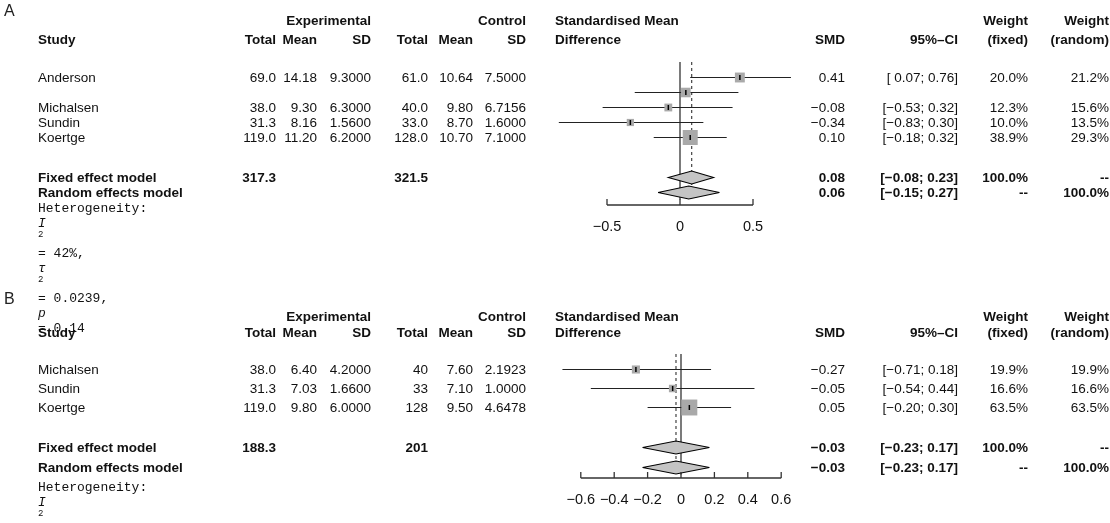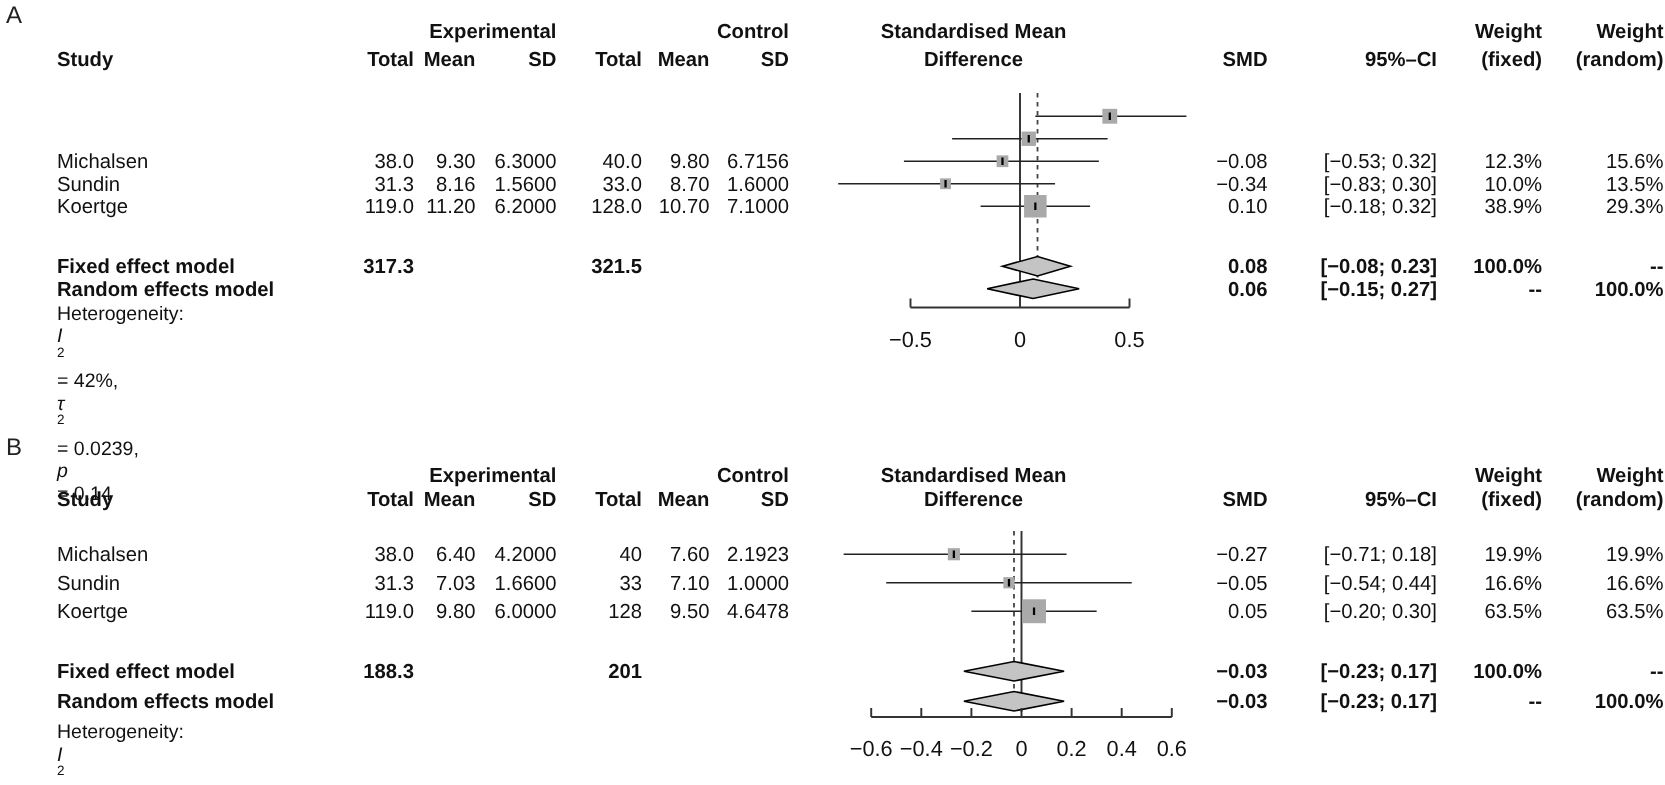--- a/index.html
+++ b/index.html
@@ -8,23 +8,23 @@
   #panel-a{top:0;height:250px;}
   #panel-b{top:290px;height:233px;}
   .plabel{position:absolute;left:4px;top:0;font-size:16px;color:#222;}
   .row{position:absolute;left:0;right:0;height:15px;line-height:15px;white-space:nowrap;}
   .row span{display:block;}
   .cl{position:absolute;left:38px;}
   .num{position:absolute;text-align:right;width:78px;}
   .et{right:834px}.em{right:793px}.es{right:739px}
   .ct{right:682px}.cm{right:637px}.cs{right:584px}
   .sm{right:265px}.cic{right:152px;width:122px}.wf{right:82px}.wr{right:1px}
-  .plot-title{position:absolute;left:524px;width:250px;text-align:center;}
+  .plot-title{position:absolute;left:555px;width:250px;text-align:left;}
   .b{font-weight:bold;}
-  .het{font-size:13px;white-space:nowrap;}
+  .het{font-size:13px;white-space:nowrap;font-family:Liberation Mono, monospace;}
   .het .it{font-style:italic;}
   .het sup{font-size:9px;line-height:0;}
   svg.forest{position:absolute;left:520px;top:0;width:320px;}
   svg.forest text{font-family:"Liberation Sans",sans-serif;}
 </style>
 </head>
 <body>
 
 <div class="panel" id="panel-a">
   <div class="plabel" style="top:2px">A</div>
@@ -44,20 +44,33 @@
     <span class="num ct">Total</span>
     <span class="num cm">Mean</span>
     <span class="num cs">SD</span>
     <span class="plot-title">Difference</span>
     <span class="num sm">SMD</span>
     <span class="num cic">95%–CI</span>
     <span class="num wf">(fixed)</span>
     <span class="num wr">(random)</span>
   </div>
 
+  <div class="row" style="top:70px">
+    <span class="cl">Anderson</span>
+    <span class="num et">69.0</span>
+    <span class="num em">14.18</span>
+    <span class="num es">9.3000</span>
+    <span class="num ct">61.0</span>
+    <span class="num cm">10.64</span>
+    <span class="num cs">7.5000</span>
+    <span class="num sm">0.41</span>
+    <span class="num cic">[ 0.07; 0.76]</span>
+    <span class="num wf">20.0%</span>
+    <span class="num wr">21.2%</span>
+  </div>
   <div class="row" style="top:100px">
     <span class="cl">Michalsen</span>
     <span class="num et">38.0</span>
     <span class="num em">9.30</span>
     <span class="num es">6.3000</span>
     <span class="num ct">40.0</span>
     <span class="num cm">9.80</span>
     <span class="num cs">6.7156</span>
     <span class="num sm">−0.08</span>
     <span class="num cic">[−0.53; 0.32]</span>

